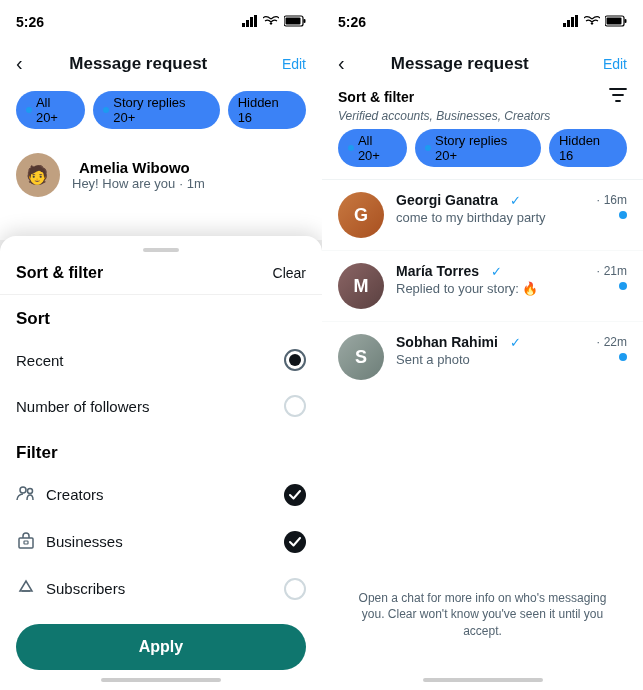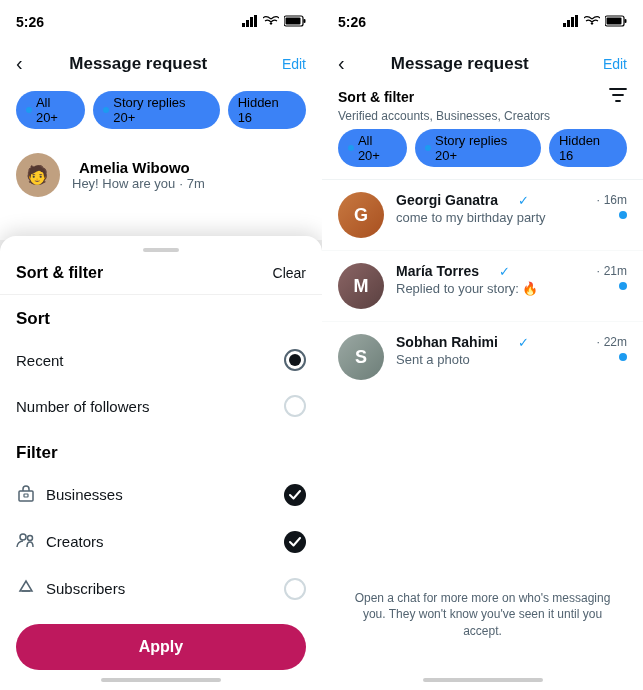--- a/index.html
+++ b/index.html
@@ -190,21 +190,21 @@
       height: 22px;
       border-radius: 50%;
       background: #0f1419;
       display: flex;
       align-items: center;
       justify-content: center;
     }
 
     .apply-btn {
       margin: 12px 16px 0;
-      background: #be185d;
+      background: #0f766e;
       color: #fff;
       border: none;
       border-radius: 24px;
       width: calc(100% - 32px);
       padding: 14px;
       font-size: 16px;
       font-weight: 700;
       cursor: pointer;
     }
 
@@ -233,20 +233,21 @@
 
     .right-filter-bar {
       padding: 4px 16px 2px;
       border-bottom: 1px solid #eff3f4;
     }
 
     .filter-desc {
       font-size: 12px;
       color: #536471;
       margin-bottom: 6px;
+      font-style: italic;
     }
 
     .right-chips {
       display: flex;
       gap: 8px;
       padding-bottom: 10px;
     }
 
     .msg-list {
       padding: 0;
@@ -276,21 +277,21 @@
     .avatar-img-2 { background: linear-gradient(135deg, #8B6565, #5a4040); }
     .avatar-img-3 { background: linear-gradient(135deg, #9ba8a3, #6d7e78); }
 
     .msg-content {
       flex: 1;
     }
 
     .msg-name-row {
       display: flex;
       align-items: center;
-      gap: 20px;
+      gap: 12px;
       margin-bottom: 2px;
     }
 
     .msg-name {
       font-size: 14px;
       font-weight: 700;
       color: #0f1419;
     }
 
     .verified-badge {
@@ -426,21 +427,21 @@
     </div>
     <div class="chip">
       <span>Hidden 16</span>
     </div>
   </div>
 
   <div class="msg-preview">
     <div class="avatar-circle">🧑</div>
     <div>
       <div style="font-size:15px;font-weight:700;margin-left:7px;">Amelia Wibowo</div>
-      <div style="font-size:13px;color:#536471;">Hey! How are you · 7m</div>
+      <div style="font-size:13px;color:#536471;">Hey! How are you · 1m</div>
     </div>
   </div>
 
   <div class="bottom-sheet">
     <div class="sheet-handle"></div>
 
     <div class="sheet-header">
       <span class="sheet-title">Sort &amp; filter</span>
       <span class="clear-btn">Clear</span>
     </div>
@@ -457,39 +458,20 @@
 
     <div class="filter-row">
       <span class="filter-label">Number of followers</span>
       <div class="radio-empty"></div>
     </div>
 
     
     <div class="section-title">Filter</div>
 
     
-
-    
-    <div class="filter-row">
-      <span class="filter-label">
-        <span>
-          <svg width="20" height="20" viewBox="0 0 20 20" fill="none">
-              <rect x="3" y="8" width="14" height="10" rx="1" stroke="#536471" stroke-width="1.5"></rect>
-              <path d="M7 8V6a3 3 0 0 1 6 0v2" stroke="#536471" stroke-width="1.5"></path>
-              <rect x="8" y="11" width="4" height="3" rx="0.5" stroke="#536471" stroke-width="1.2"></rect>
-            </svg>
-        </span>
-        Businesses
-      </span>
-      <div class="checkbox-checked">
-        <svg width="12" height="10" viewBox="0 0 12 10">
-            <path d="M1 5l3.5 3.5L11 1" stroke="#fff" stroke-width="2" fill="none" stroke-linecap="round" stroke-linejoin="round"></path>
-          </svg>
-      </div>
-    </div>
 
     
     <div class="filter-row">
       <span class="filter-label">
         <span>
           <svg width="20" height="20" viewBox="0 0 20 20" fill="none">
               <circle cx="7" cy="7" r="3" stroke="#536471" stroke-width="1.5"></circle>
               <path d="M1 17c0-3.3 2.7-6 6-6" stroke="#536471" stroke-width="1.5"></path>
               <circle cx="14" cy="8" r="2.5" stroke="#536471" stroke-width="1.5"></circle>
               <path d="M11 17c0-2.8 1.3-5 3-5s3 2.2 3 5" stroke="#536471" stroke-width="1.5"></path>
@@ -502,20 +484,39 @@
             <path d="M1 5l3.5 3.5L11 1" stroke="#fff" stroke-width="2" fill="none" stroke-linecap="round" stroke-linejoin="round"></path>
           </svg>
       </div>
     </div>
 
     
     <div class="filter-row">
       <span class="filter-label">
         <span>
           <svg width="20" height="20" viewBox="0 0 20 20" fill="none">
+              <rect x="3" y="8" width="14" height="10" rx="1" stroke="#536471" stroke-width="1.5"></rect>
+              <path d="M7 8V6a3 3 0 0 1 6 0v2" stroke="#536471" stroke-width="1.5"></path>
+              <rect x="8" y="11" width="4" height="3" rx="0.5" stroke="#536471" stroke-width="1.2"></rect>
+            </svg>
+        </span>
+        Businesses
+      </span>
+      <div class="checkbox-checked">
+        <svg width="12" height="10" viewBox="0 0 12 10">
+            <path d="M1 5l3.5 3.5L11 1" stroke="#fff" stroke-width="2" fill="none" stroke-linecap="round" stroke-linejoin="round"></path>
+          </svg>
+      </div>
+    </div>
+
+    
+    <div class="filter-row">
+      <span class="filter-label">
+        <span>
+          <svg width="20" height="20" viewBox="0 0 20 20" fill="none">
               <path d="M4 14 L10 4 L16 14 Z" stroke="#536471" stroke-width="1.5" fill="none"></path>
               <path d="M6 14 h8" stroke="#536471" stroke-width="1.5"></path>
             </svg>
         </span>
         Subscribers
       </span>
       <div class="radio-empty"></div>
     </div>
 
     
@@ -624,16 +625,16 @@
           <span class="verified-badge">✓</span>
           <span class="msg-time">· 22m</span>
         </div>
         <div class="msg-text">Sent a photo</div>
       </div>
       <div class="unread-dot"></div>
     </div>
 
   </div>
 
-  <div class="bottom-hint">Open a chat for more more on who's messaging you. They won't know you've seen it until you accept.</div>
+  <div class="bottom-hint">Open a chat for more info on who's messaging you. Clear won't know you've seen it until you accept.</div>
 
   <div class="home-indicator"></div>
 </div>
 
 </body></html>

